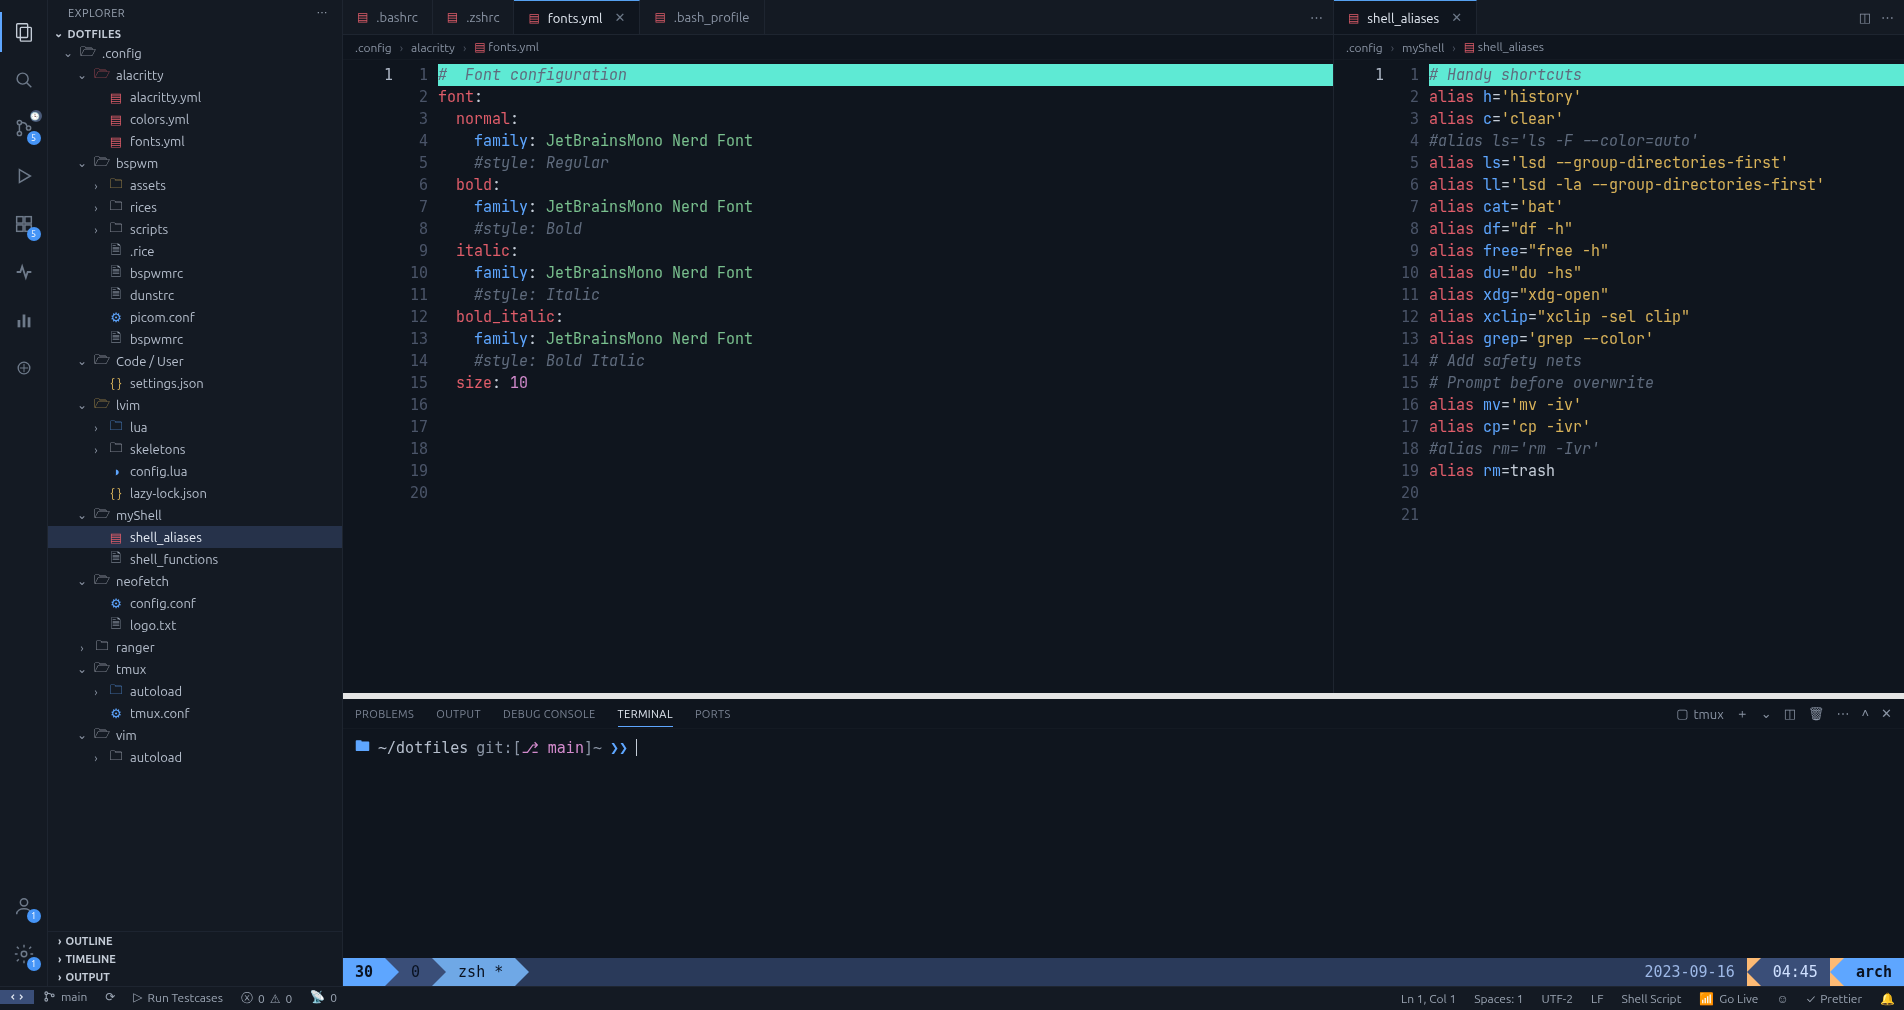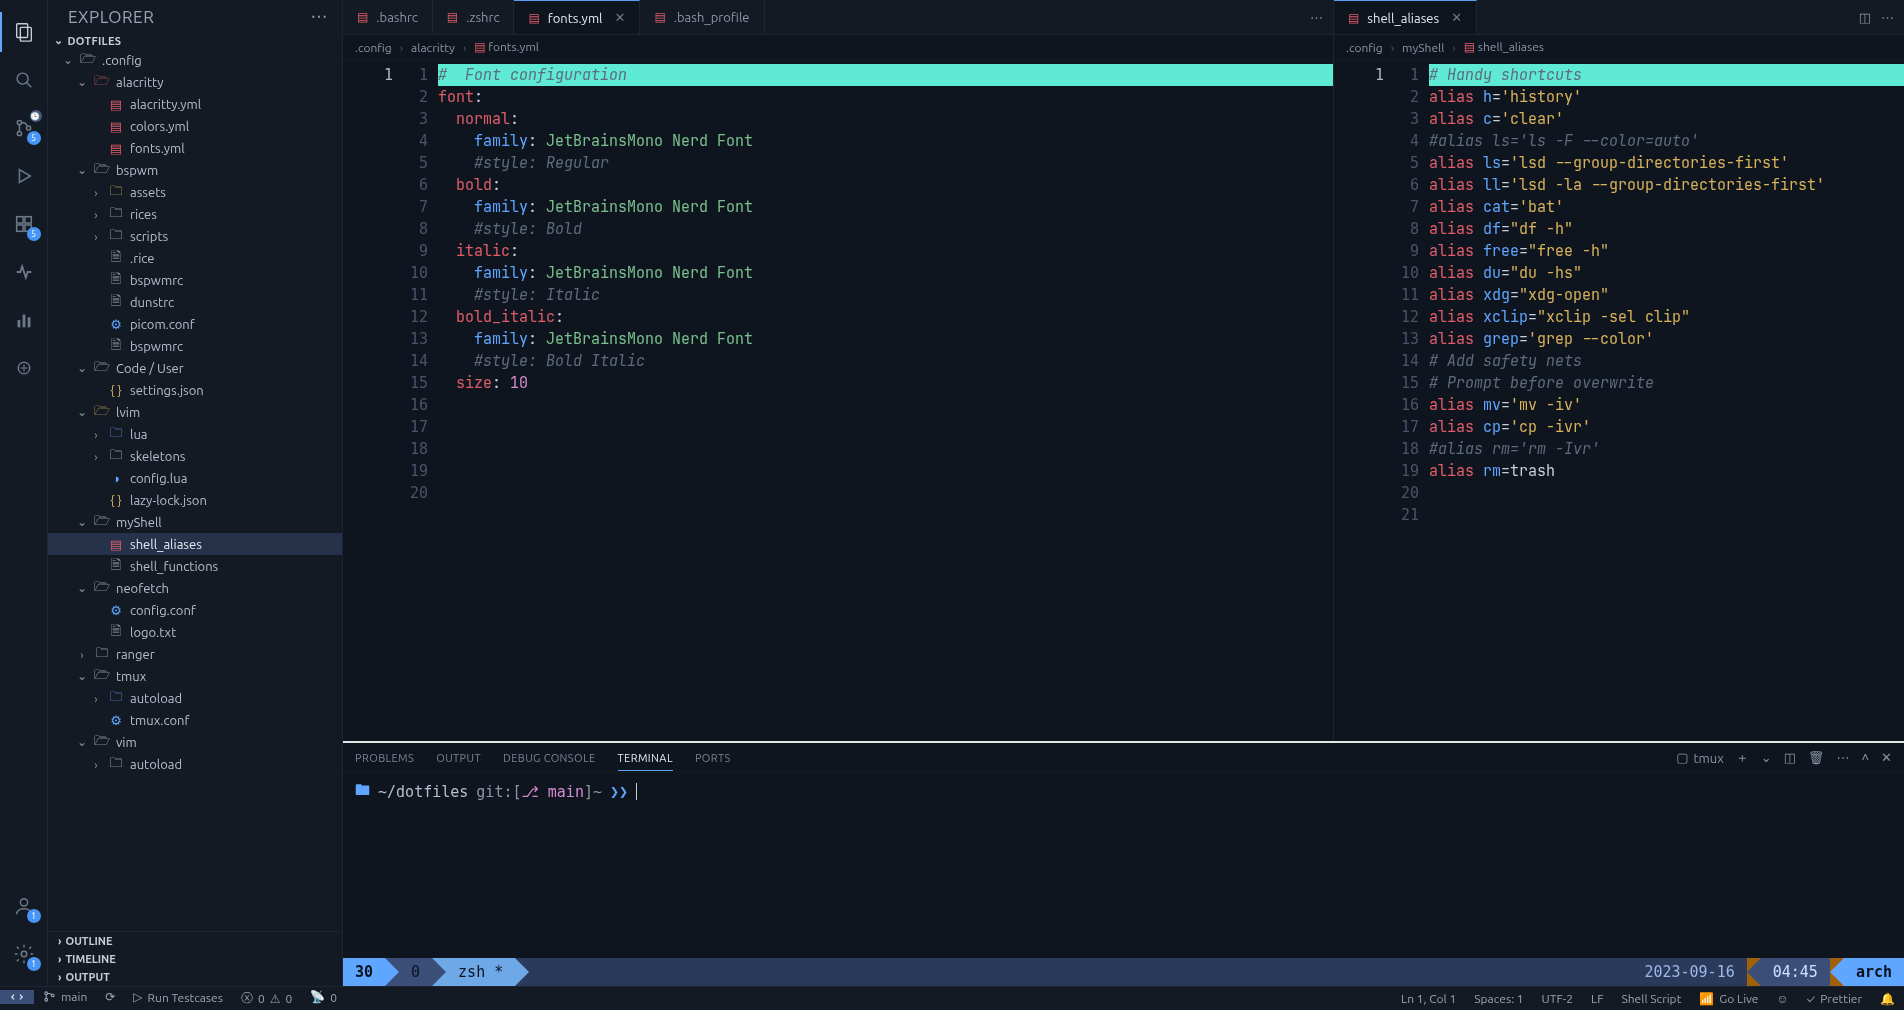--- a/index.html
+++ b/index.html
@@ -40,21 +40,21 @@
   background: #4695f7; color: #fff; border-radius: 8px;
   font-size: 9px; min-width: 14px; height: 14px; line-height: 14px; text-align: center; padding: 0 3px;
 }
 .activity-bottom { margin-top: auto; padding-bottom: 8px; display: flex; flex-direction: column; align-items: center; }
 
 .sidebar {
   width: 295px; background: #141a23; display: flex; flex-direction: column; border-right: 1px solid #1e2530;
 }
 .sidebar-header {
   display: flex; align-items: center; justify-content: space-between;
-  padding: 6px 14px 6px 20px; font-size: 17px; letter-spacing: .5px; color: #9aa4b2;
+  padding: 6px 14px 6px 20px; font-size: 11px; letter-spacing: .5px; color: #9aa4b2;
 }
 .sidebar-section-h {
   display: flex; align-items: center; gap: 4px; padding: 2px 8px 2px 6px;
   font-size: 11px; font-weight: 700; letter-spacing: .3px; cursor: pointer;
 }
 .file-tree { flex: 1; overflow: auto; font-size: 13px; padding-bottom: 4px; }
 .tree-row {
   display: flex; align-items: center; gap: 6px; height: 22px; padding-right: 8px;
   cursor: pointer; color: #b6bfcd;
 }
@@ -108,36 +108,36 @@
 .tok-str { color: #7ac18f; }
 .tok-str2 { color: #d9b35a; }
 .tok-punc { color: #c5cdd8; }
 .tok-num { color: #d38bcd; }
 .tok-comment { color: #5f6b7d; font-style: italic; }
 .tok-alias { color: #e05d6a; }
 .tok-name { color: #5ea6ff; }
 .tok-eq { color: #c5cdd8; }
 
 .panel {
-  height: 245px; background: #0f151e; border-top: 2px solid #e5e5e5; display: flex; flex-direction: column;
+  height: 293px; background: #0f151e; border-top: 6px solid #e5e5e5; display: flex; flex-direction: column;
 }
 .panel-tabs { display: flex; align-items: center; height: 30px; padding: 0 12px; gap: 22px; font-size: 11px; color: #7b8494; border-bottom: 1px solid #141a23; }
 .panel-tabs .pt { cursor: pointer; letter-spacing: .4px; }
 .panel-tabs .pt.active { color: #e6ecf5; border-bottom: 1px solid #5ea6ff; padding-bottom: 6px; margin-bottom: -7px; }
 .panel-actions { margin-left: auto; display: flex; align-items: center; gap: 12px; color: #8b95a5; font-size: 13px; }
 
 .term-body { flex: 1; padding: 6px 12px; font-family: Consolas, monospace; font-size: 15px; }
 .term-line { display: flex; align-items: center; gap: 8px; }
 .term-path { color: #b6bfcd; }
 .term-git { color: #8b95a5; }
 .term-branch { color: #d38bcd; }
 .term-arrows { color: #5ea6ff; font-weight: bold; }
 
 .tmux-bar {
-  height: 28px; display: flex; align-items: stretch; background: #a16207; font-family: Consolas, monospace; font-size: 15px;
+  height: 28px; display: flex; align-items: stretch; background: #fdba74; font-family: Consolas, monospace; font-size: 15px;
 }
 .tseg { display: flex; align-items: center; padding: 0 12px; }
 .tseg.session { background: #5ea6ff; color: #0a1220; font-weight: 700; }
 .tseg.win { background: #3a4e78; color: #0a1220; }
 .tseg.proc { background: #6fa8e6; color: #0a1220; }
 .tmux-fill { background: #2a3a5a; flex: 1; }
 .tseg.right { background: #2a3a5a; color: #9db8e6; }
 .tseg.right2 { background: #3a4e78; color: #cfe0ff; }
 .tseg.host { background: #5ea6ff; color: #0a1220; font-weight: 700; }
 .arrow-r { width: 0; height: 0; border-top: 14px solid transparent; border-bottom: 14px solid transparent; }

